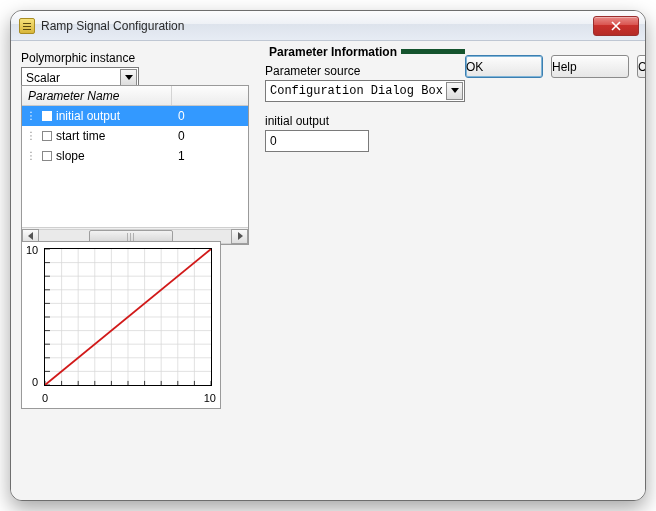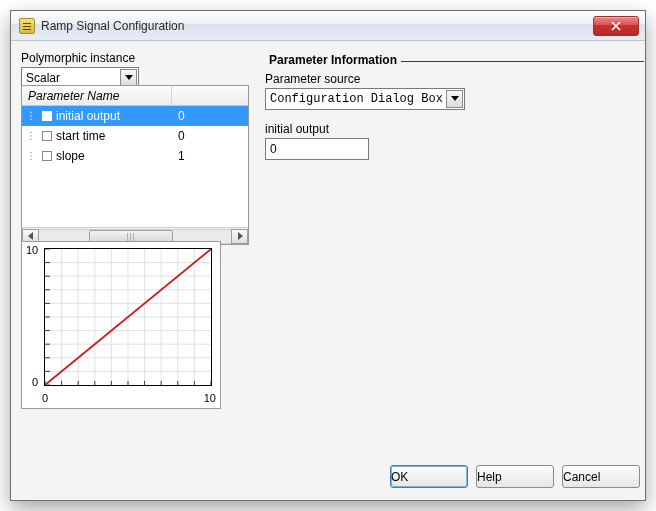--- a/index.html
+++ b/index.html
@@ -7,21 +7,21 @@
   body {
     width: 656px; height: 511px;
     font-family: "Segoe UI", Tahoma, sans-serif;
     font-size: 12px;
     background: #fff;
     padding: 10px;
   }
   .window {
     width: 636px; height: 491px;
     border: 1px solid #6e6e6e;
-    border-radius: 0;
+    border-radius: 12px;
     box-shadow: 0 8px 20px rgba(0,0,0,0.35), 0 0 0 1px rgba(255,255,255,0.4) inset;
     overflow: hidden;
     background: #f0f0f0;
     display: flex; flex-direction: column;
   }
   
   .titlebar {
     height: 30px;
     background: linear-gradient(to bottom, #fcfcfd 0%, #eef1f6 45%, #dde3ec 46%, #e7ecf4 100%);
     border-bottom: 1px solid #bfc7d3;
@@ -48,21 +48,21 @@
     border-radius: 3px;
     background: linear-gradient(to bottom,#e88a87 0%, #d9534f 45%, #c9302c 46%, #b52b27 100%);
     display:flex; align-items:center; justify-content:center;
     box-shadow: inset 0 1px 0 rgba(255,255,255,0.35);
   }
   .close-btn svg { width:10px; height:10px; }
   
   .client {
     flex:1; background:#f4f4f4;
     padding: 8px 1px 4px 10px;
-    display:flex; flex-direction:column;
+    display:flex; flex-direction:row;
   }
   .columns { flex:1; display:flex; gap: 16px; }
   .left-col { width: 228px; display:flex; flex-direction:column; }
   .right-col { flex:1; display:flex; flex-direction:column; }
   .label { color:#000; margin: 2px 0 2px 0; }
 
   
   .dropdown {
     height: 22px; width: 118px;
     background:#fff; border:1px solid #7a7a7a;
@@ -135,22 +135,22 @@
     border:1px solid #9a9a9a; background:#fff; width:200px; height:168px;
     position:relative; margin-top:-4px;
   }
   .y-axis-lbl { position:absolute; font-size:11px; color:#000; }
   .plot { position:absolute; left:22px; top:6px; right:8px; bottom:22px; border:1px solid #000; }
   .plot svg { width:100%; height:100%; display:block; }
 
   
   .right-fieldset-title {
     font-weight:700;
-    border-top:1px solid #14532d;
-    margin-top:12px;
+    border-top:5px solid #14532d;
+    margin-top:0;
   }
   .right-fieldset-title span { position:relative; top:-9px; background:#f4f4f4; padding:0 4px; }
   .text-input {
     width:104px; height:22px; border:1px solid #7a7a7a; background:#fff;
     padding:2px 4px; font-size:12px;
   }
 
   
   .btn-row {
     display:flex; justify-content:flex-end; gap:8px;

